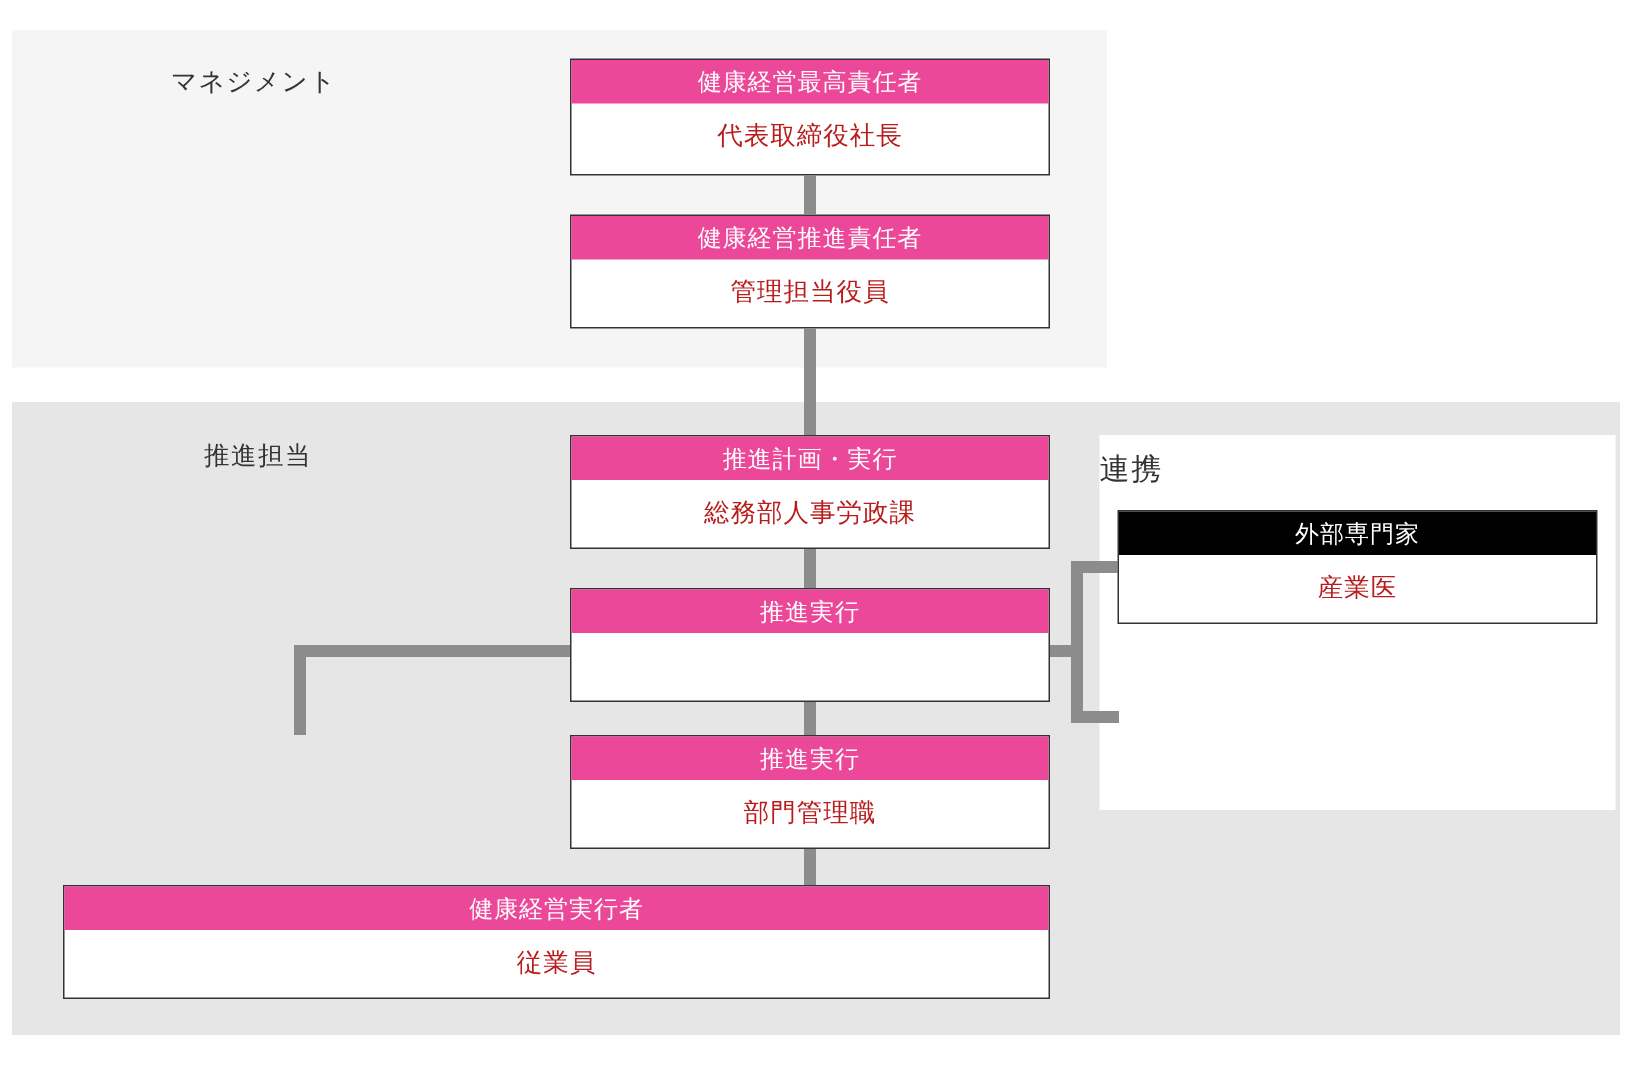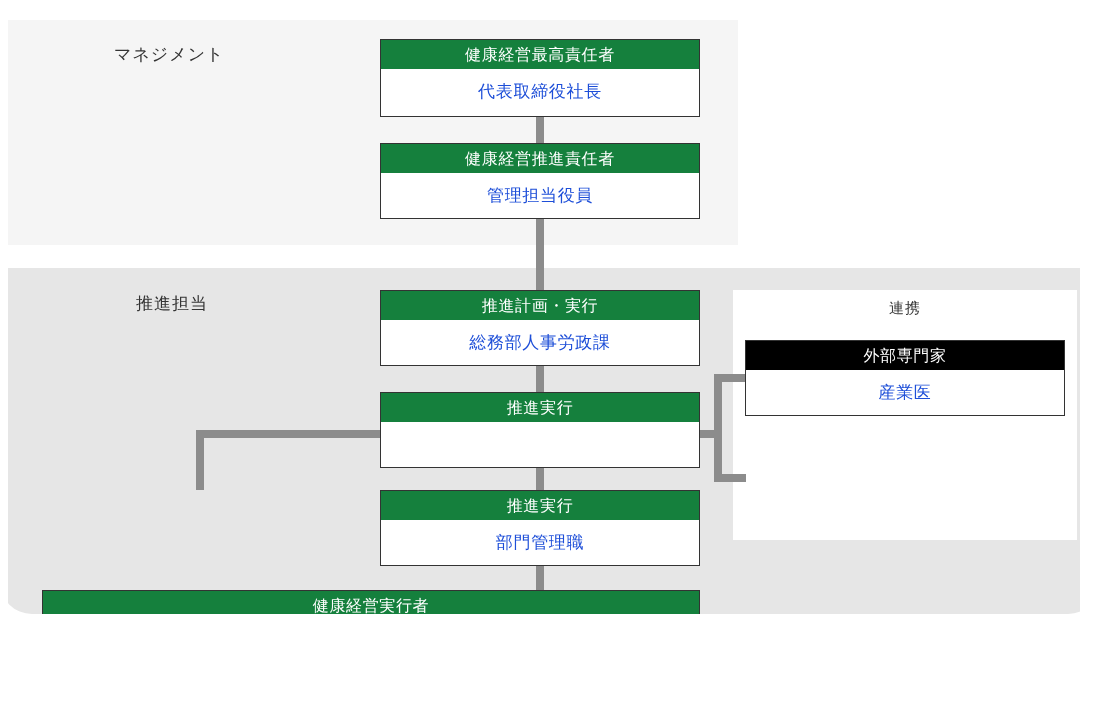--- a/index.html
+++ b/index.html
@@ -3,24 +3,23 @@
 <meta charset="utf-8">
 <style>
   html,body{margin:0;padding:0;background:#ffffff;}
   body{
     font-family:"DejaVu Sans","Liberation Sans",sans-serif;
     -webkit-font-smoothing:antialiased;
   }
   #stage{
     position:relative;
     width:1100px;
-    height:614px;
+    height:710px;
     background:#ffffff;
     overflow:hidden;
-    border-radius:32px;
   }
 
   
   .zone{position:absolute;}
   #zone-management{
     left:8px; top:20px; width:730px; height:225px;
     background:#f5f5f5;
   }
   #zone-promotion{
     left:8px; top:268px; width:1072px; height:422px;
@@ -36,21 +35,21 @@
     position:absolute;
     font-size:17px;
     color:#333333;
     letter-spacing:.06em;
     white-space:nowrap;
   }
   #label-management{left:114px; top:43px;}
   #label-promotion{left:136px; top:292px;}
   #label-cooperation{
     left:733px; top:299px; width:344px;
-    text-align:center; font-size:15px;
+    font-size:20px;
   }
 
   
   .conn{position:absolute;background:#8c8c8c;}
 
   
   .node{
     position:absolute;
     border:1px solid #333333;
     background:#ffffff;
@@ -59,24 +58,24 @@
   .node .head{
     color:#ffffff;
     text-align:center;
     font-size:16px;
     line-height:29px;
     height:29px;
     letter-spacing:.04em;
     white-space:nowrap;
     overflow:hidden;
   }
-  .node.teal .head{background:#15803d;}
+  .node.teal .head{background:#ec4899;}
   .node.gray .head{background:#000000;}
   .node .body{
-    color:#1d4ed8;
+    color:#b91c1c;
     text-align:center;
     font-size:17px;
     line-height:44px;
     height:44px;
     letter-spacing:.04em;
     white-space:nowrap;
     overflow:hidden;
   }
 
   

